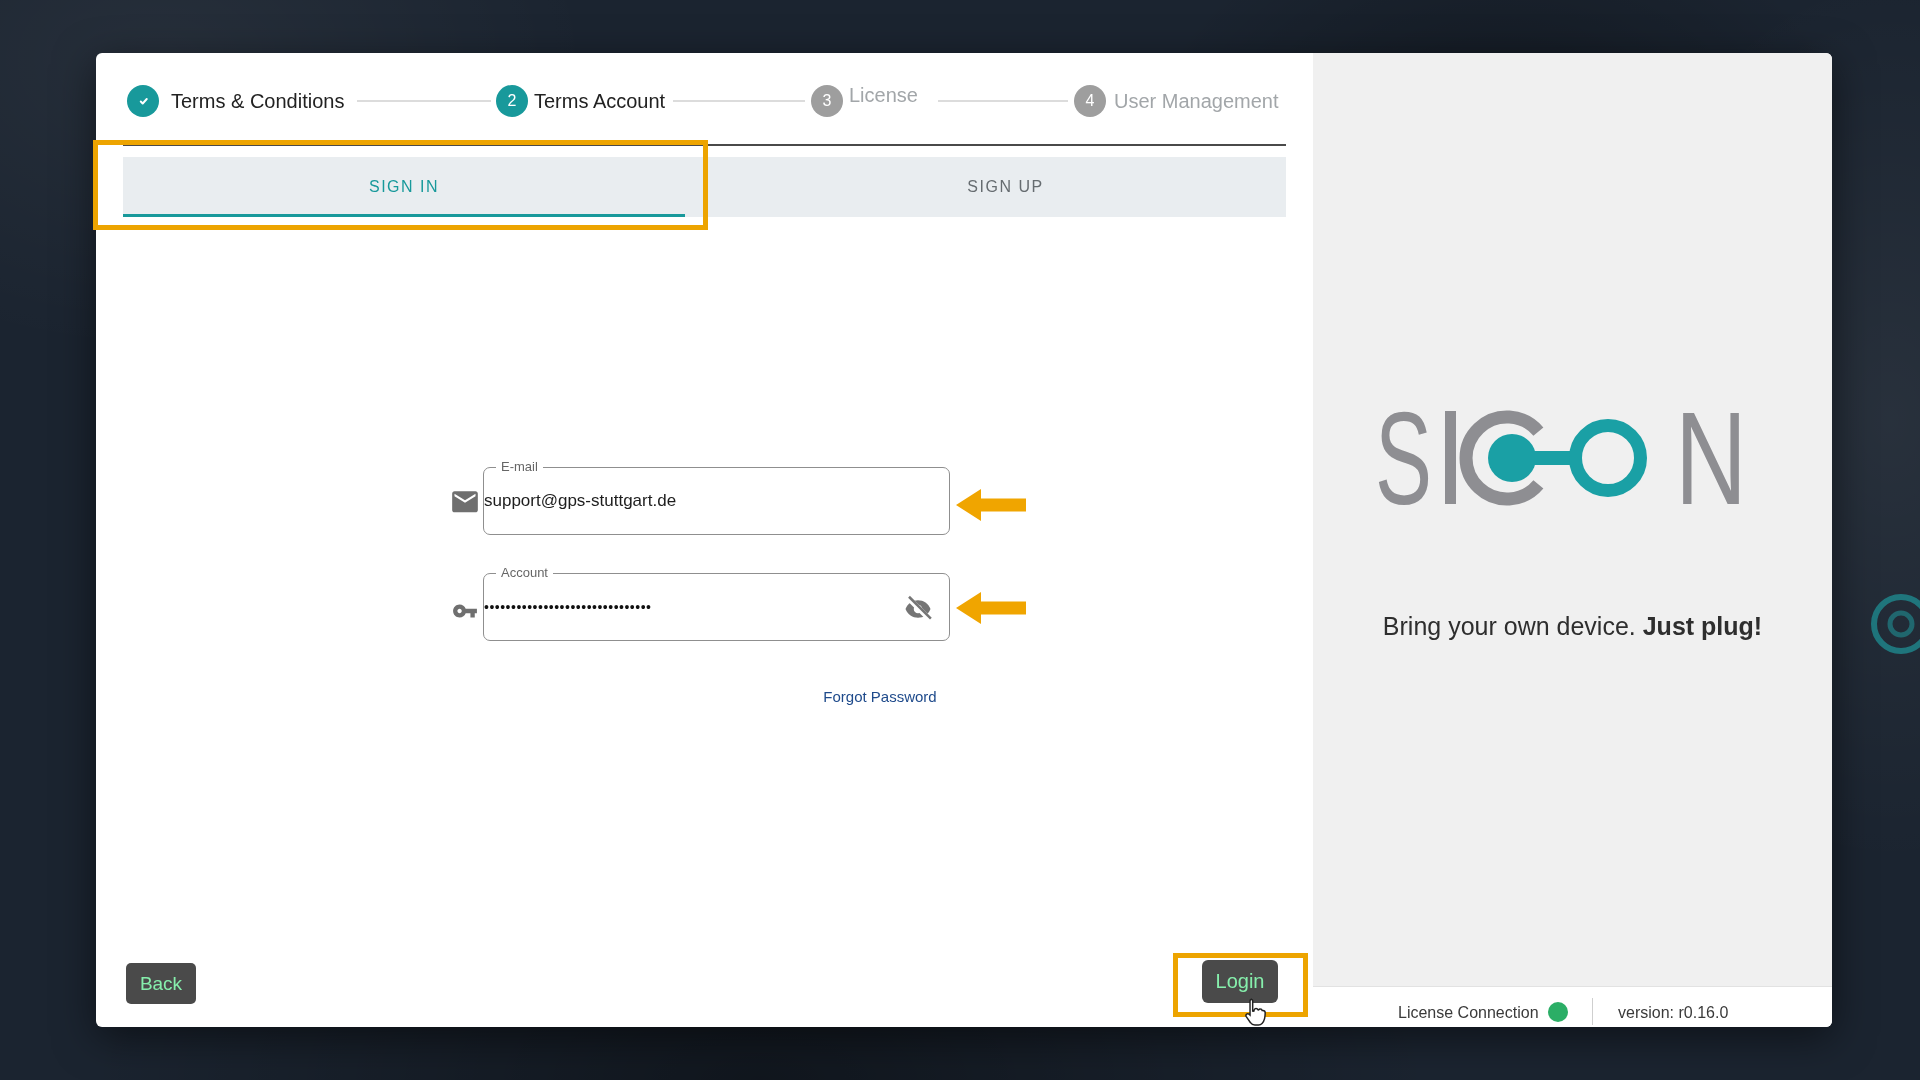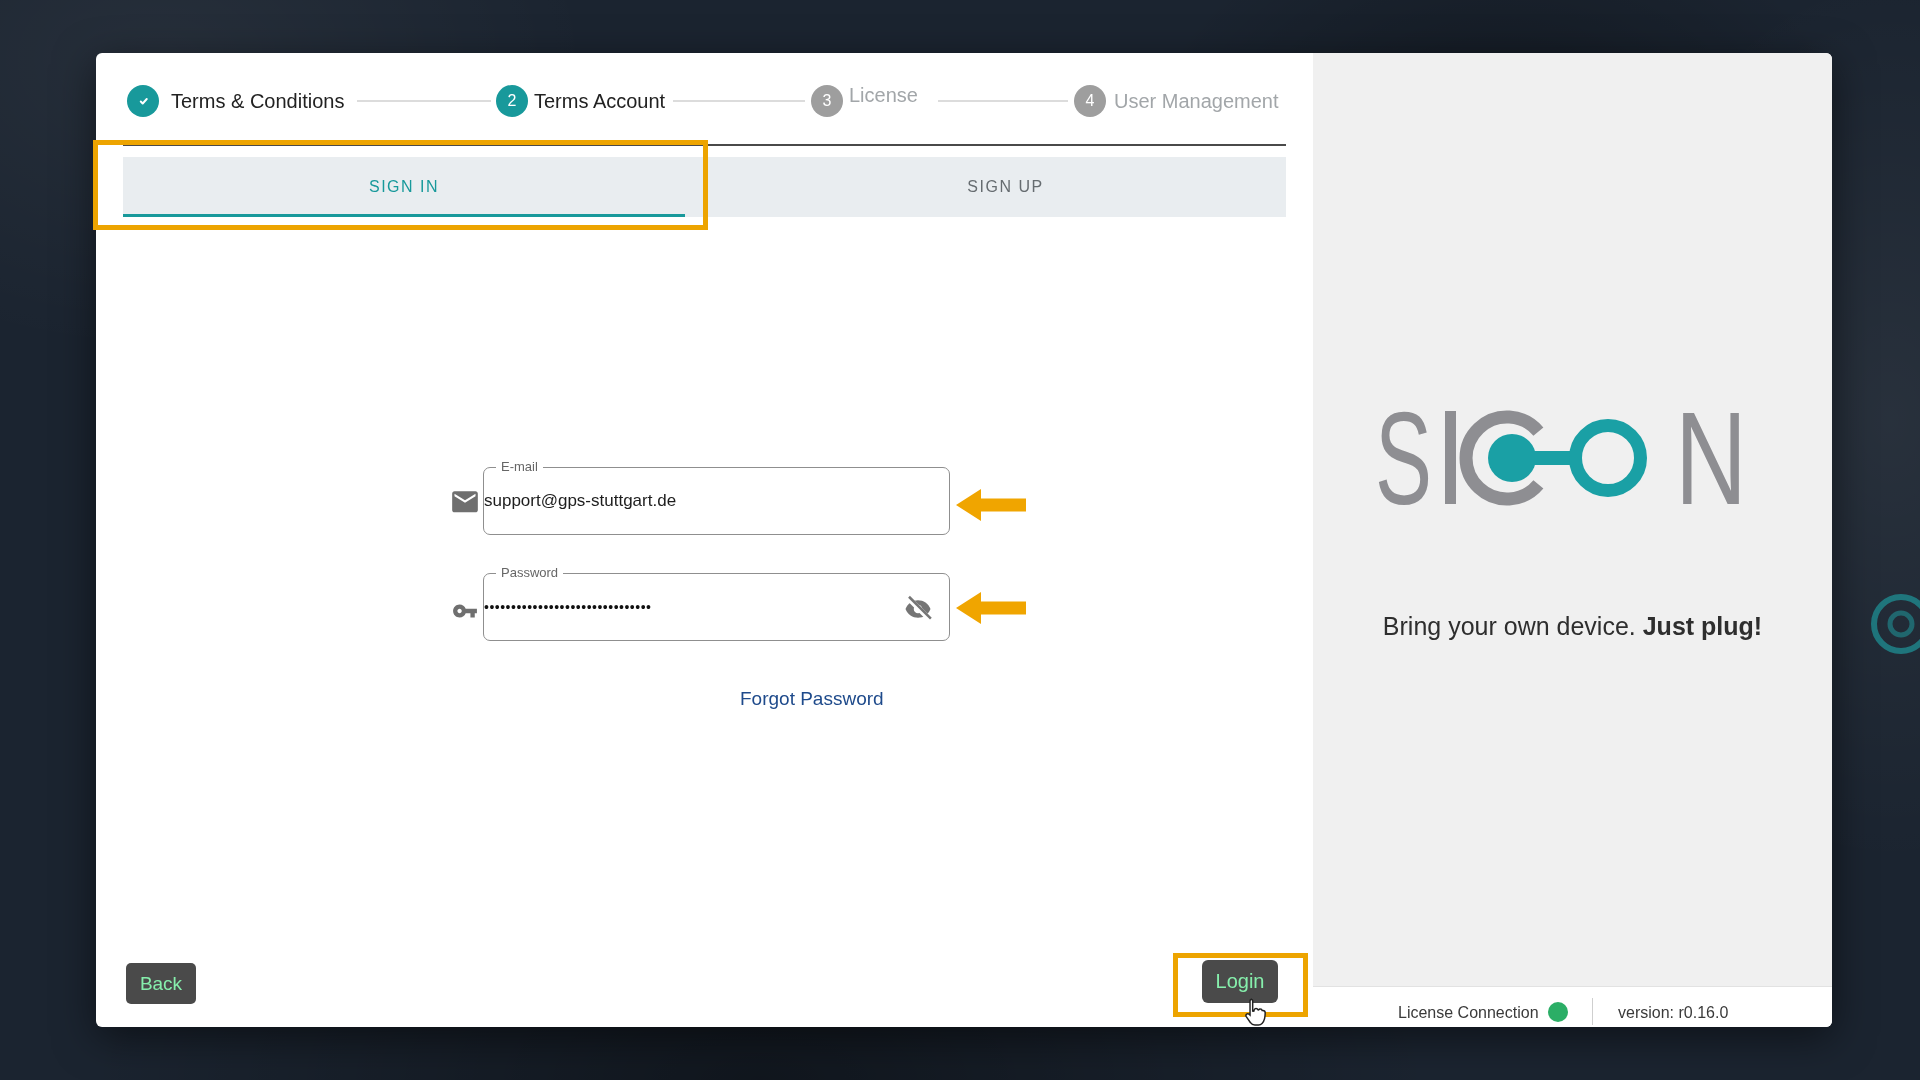--- a/index.html
+++ b/index.html
@@ -75,22 +75,22 @@
   .field-label{
     position:absolute; top:-9px; left:12px; background:#fff; padding:0 5px;
     font-size:13px; color:#666;
   }
   .email-field{ left:483px; top:467px; width:467px; height:68px; }
   .password-field{ left:483px; top:573px; width:467px; height:68px; }
   .field-value{ font-size:17px; color:#1d1d1d; }
   .dots{ font-size:14px; letter-spacing:.5px; color:#111; }
 
   .forgot{
-    left:740px; top:688px; width:280px; text-align:left;
-    font-size:19px; color:#1e4a8b; cursor:pointer;
+    left:740px; top:688px; width:280px; text-align:center;
+    font-size:15px; color:#1e4a8b; cursor:pointer;
   }
 
   
   .btn{
     background:#4a4a4a; color:#86efac; border:none; border-radius:5px;
     display:flex; align-items:center; justify-content:center; cursor:pointer;
   }
   .btn-back{ left:126px; top:963px; width:70px; height:41px; font-size:19px; }
   .btn-login{ left:1202px; top:960px; width:76px; height:43px; font-size:20px; border-radius:6px; }
 
@@ -168,21 +168,21 @@
 
   <svg class="abs" style="left:956px; top:487px;" width="70" height="36" viewBox="0 0 70 36">
     <polygon points="0,18 25,2 25,11.5 70,11.5 70,24.5 25,24.5 25,34" fill="#f0a500"></polygon>
   </svg>
 
   <svg class="abs" style="left:449px; top:598px;" width="32" height="26" viewBox="0 0 24 24">
     <path d="M12.65 10C11.83 7.67 9.61 6 7 6c-3.31 0-6 2.69-6 6s2.69 6 6 6c2.61 0 4.83-1.67 5.65-4H17v4h4v-4h2v-4H12.65zM7 14c-1.1 0-2-.9-2-2s.9-2 2-2 2 .9 2 2-.9 2-2 2z" fill="#6f6f6f"></path>
   </svg>
 
   <div class="abs field password-field">
-    <span class="field-label">Password</span>
+    <span class="field-label">Account</span>
     <span class="dots">•••••••••••••••••••••••••••••••</span>
   </div>
 
   <svg class="abs" style="left:903px; top:594px; cursor:pointer;" width="30" height="30" viewBox="0 0 24 24">
     <path d="M12 5c-4.4 0-8.2 2.7-10 7 1.8 4.3 5.6 7 10 7s8.2-2.7 10-7c-1.8-4.3-5.6-7-10-7z" fill="#757575"></path>
     <circle cx="12" cy="12" r="3.4" fill="#ffffff"></circle>
     <line x1="3.5" y1="2.5" x2="21.5" y2="20.5" stroke="#ffffff" stroke-width="4.2"></line>
     <line x1="4.8" y1="2.2" x2="22.3" y2="19.7" stroke="#757575" stroke-width="2"></line>
   </svg>
 

